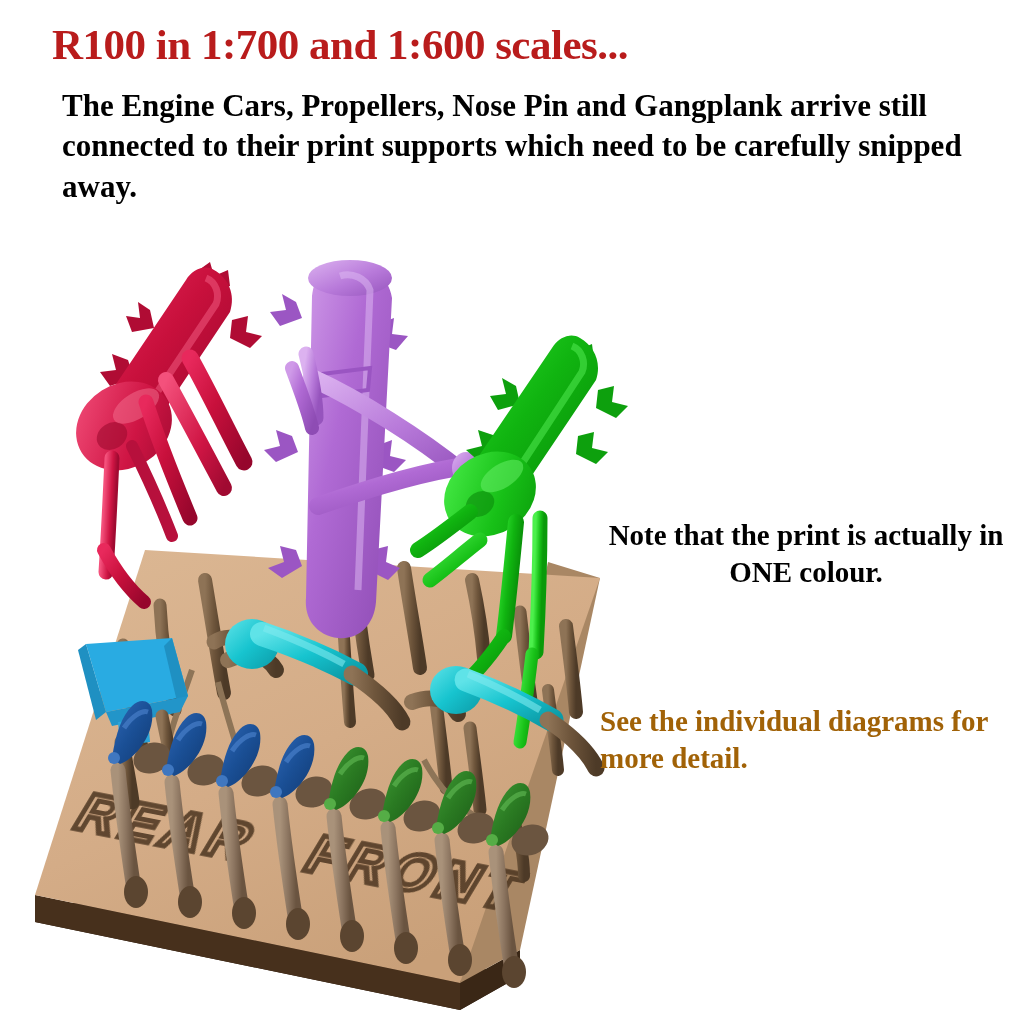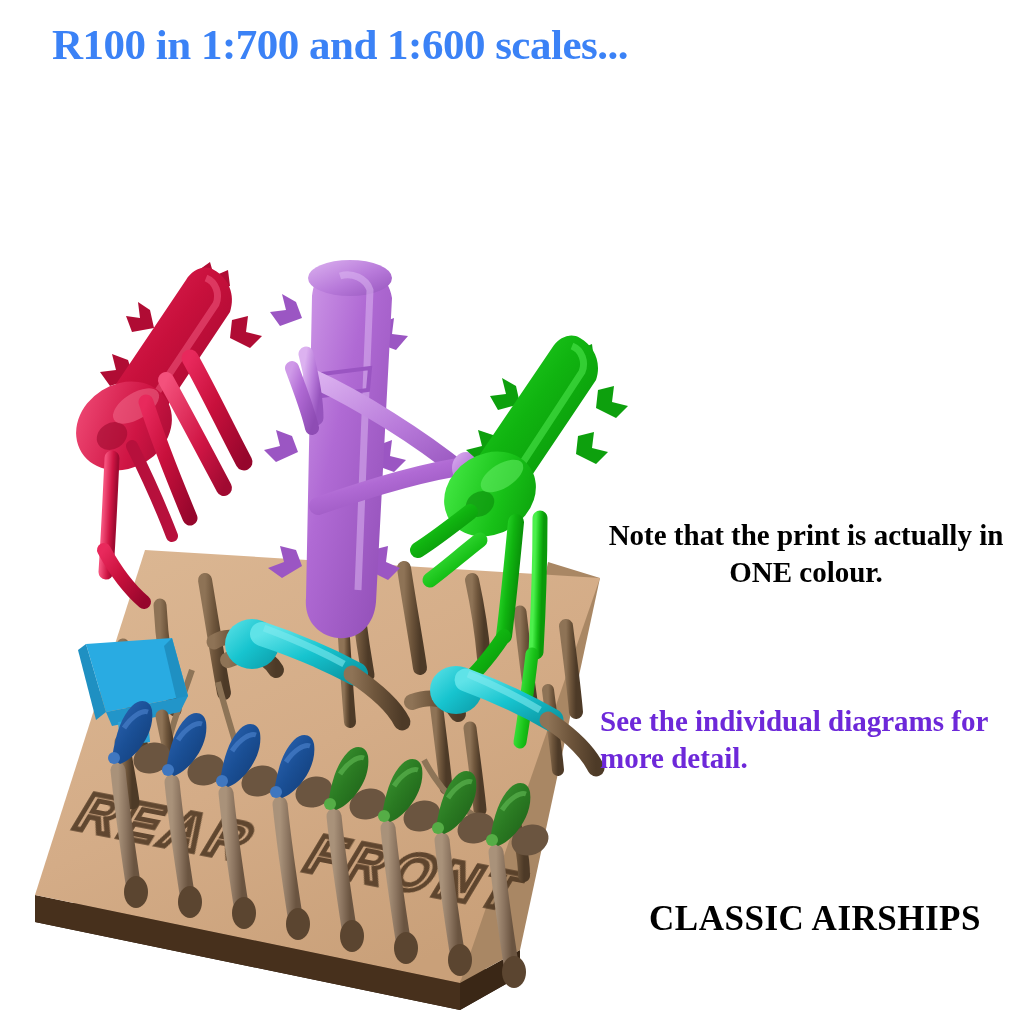--- a/index.html
+++ b/index.html
@@ -17,21 +17,21 @@
   }
 
   
   .title {
     position: absolute;
     left: 52px;
     top: 22px;
     width: 900px;
     font-size: 43px;
     font-weight: bold;
-    color: #3b82f6;
+    color: #b91c1c;
     letter-spacing: -0.5px;
     line-height: 1.05;
     white-space: nowrap;
   }
   .intro {
     position: absolute;
     left: 62px;
     top: 86px;
     width: 910px;
     font-size: 31px;
@@ -51,21 +51,21 @@
     text-align: center;
     margin-top: 32px;
   }
   .see-block {
     position: absolute;
     left: 600px;
     top: 703px;
     width: 410px;
     font-size: 29px;
     font-weight: bold;
-    color: #6d28d9;
+    color: #a16207;
     line-height: 1.28;
     text-align: left;
   }
   .brand {
     position: absolute;
     left: 620px;
     top: 898px;
     width: 390px;
     font-size: 35px;
     font-weight: bold;
@@ -85,20 +85,21 @@
   }
   .scene svg { display: block; }
 </style>
 </head>
 <body>
 
 <div id="page">
 
   <div class="title">R100 in 1:700 and 1:600 scales...</div>
 
+  <div class="intro">The Engine Cars, Propellers, Nose Pin and Gangplank arrive still connected to their print supports which need to be carefully snipped away.</div>
 
   <div class="scene">
   <svg width="660" height="774" viewBox="0 0 660 774" xmlns="http://www.w3.org/2000/svg">
     <defs>
       <linearGradient id="gRed" x1="0" y1="0" x2="1" y2="1">
         <stop offset="0%" stop-color="#e8295c"></stop>
         <stop offset="45%" stop-color="#c8103c"></stop>
         <stop offset="100%" stop-color="#96062c"></stop>
       </linearGradient>
       <linearGradient id="gRedL" x1="0" y1="0" x2="1" y2="1">
@@ -375,15 +376,14 @@
         <circle cx="492" cy="590" r="6" fill="#55ad46"></circle>
       </g>
     </g>
   </svg>
   </div>
 
   <div class="note-block">Note that the print is actually in ONE colour.</div>
 
   <div class="see-block">See the individual diagrams for more detail.</div>
 
-  <div class="brand">CLASSIC AIRSHIPS</div>
 
 </div>
 
 </body></html>

